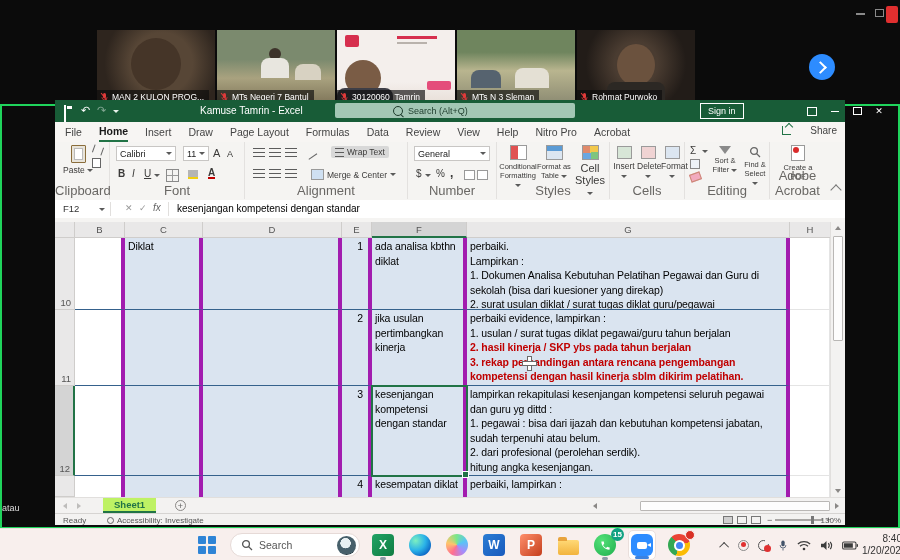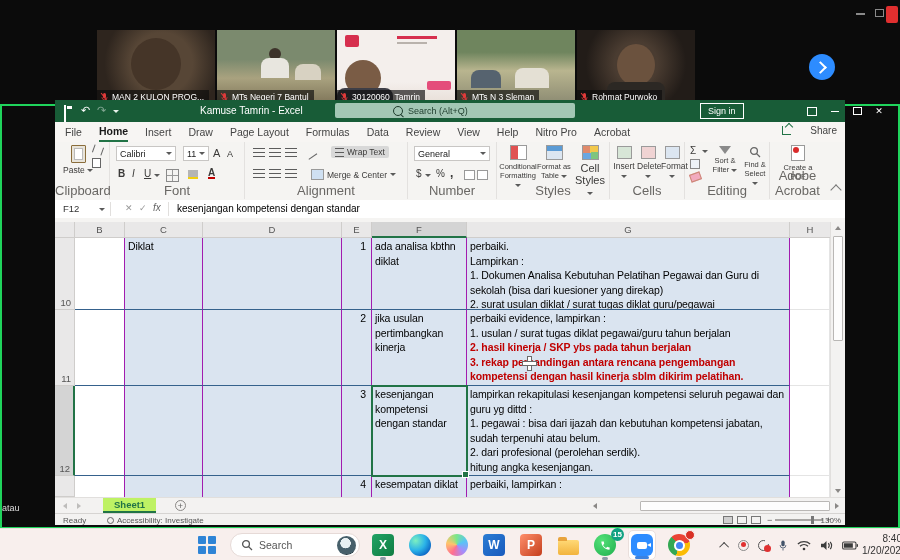--- a/index.html
+++ b/index.html
@@ -54,21 +54,21 @@
   .pdfpage{width:12px;height:14px;background:#fff;border:1px solid #999;position:relative;}
   .pdfpage:after{content:"";position:absolute;left:1px;top:1px;width:6px;height:6px;background:#d92b2b;border-radius:50%;}
   .xl-formula{position:absolute;left:0;top:100px;width:790px;height:18px;background:#fff;border-bottom:1px solid #e1dfdd;font-size:9.5px;color:#333;}
   .xl-strip{position:absolute;left:0;top:118px;width:790px;height:4px;background:#f5f4f2;}
   
   .grid{position:absolute;left:0;top:122px;width:790px;height:275px;background:#fff;overflow:hidden;}
   .hd{position:absolute;background:#e9e8e8;border-right:1px solid #cfcdcb;border-bottom:1px solid #cfcdcb;box-sizing:border-box;font-size:9.5px;color:#555;display:flex;align-items:center;justify-content:center;}
   .hd.sel{background:#d4d4d4;}
   .rowhd{position:absolute;left:0;width:20px;background:#e9e8e8;border-right:1px solid #cfcdcb;border-bottom:1px solid #cfcdcb;box-sizing:border-box;font-size:9.5px;color:#555;display:flex;align-items:flex-end;justify-content:flex-end;padding:0 3px 1px 0;}
   .rowhd.sel{background:#d4d4d4;}
-  .cell{position:absolute;box-sizing:border-box;border-right:1px solid #a21caf;border-bottom:1px solid #35618c;background:#dae4f0;overflow:hidden;}
+  .cell{position:absolute;box-sizing:border-box;border-right:4px solid #a21caf;border-bottom:1px solid #35618c;background:#dae4f0;overflow:hidden;}
   .cell.white{background:#fff;}
   .cell.plain{border-right:1px solid #e4e4e4;border-bottom:1px solid #e4e4e4;background:#fff;}
   .ct{font-size:10.5px;line-height:14.6px;color:#000;padding:1px 3px 0 3px;letter-spacing:-0.1px;}
   .red{color:#c00000;font-weight:bold;}
   .num{text-align:right;padding-right:5px;}
   .selbox{position:absolute;border:2px solid #217346;box-sizing:border-box;pointer-events:none;}
   .selbox:after{content:"";position:absolute;right:-3px;bottom:-3px;width:5px;height:5px;background:#217346;border:1px solid #fff;}
   .vsb{position:absolute;left:775px;top:0;width:15px;height:275px;background:#f3f2f1;border-left:1px solid #e1dfdd;box-sizing:border-box;}
   .thumb{position:absolute;background:#fdfdfd;border:1px solid #b9b7b5;box-sizing:border-box;border-radius:1px;}
   .tri-up{width:0;height:0;border-left:3.5px solid transparent;border-right:3.5px solid transparent;border-bottom:4px solid #8a8886;}

